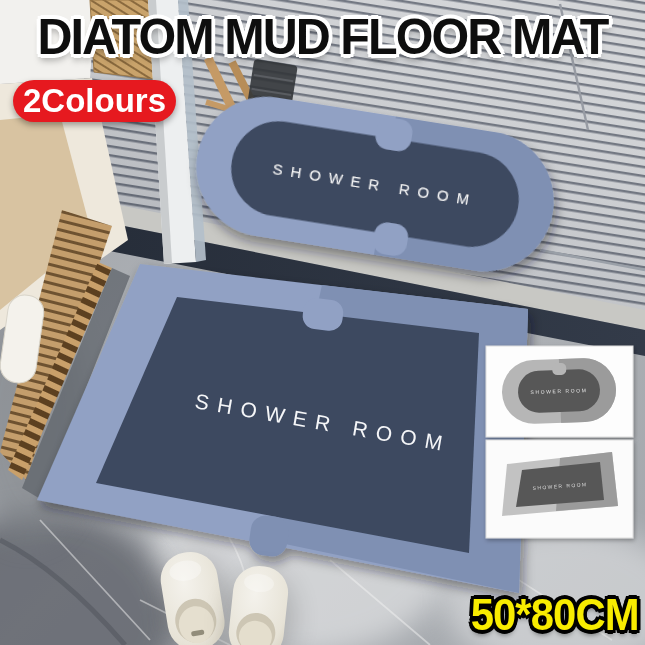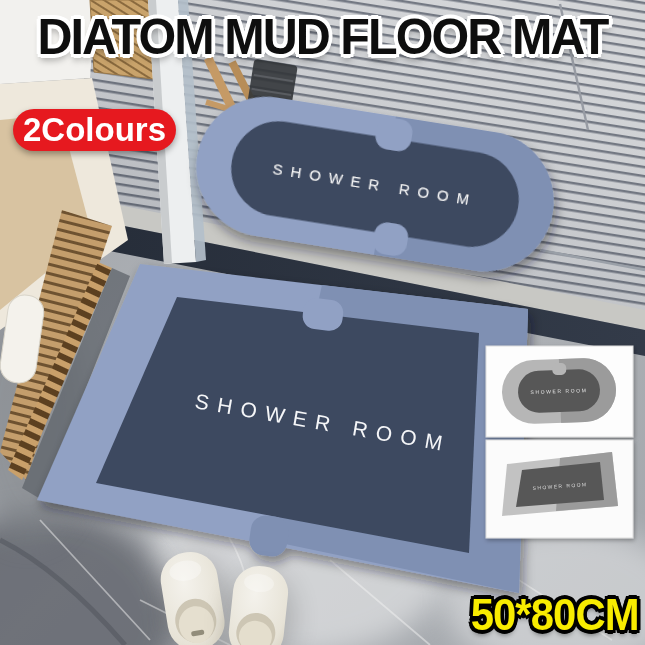--- a/index.html
+++ b/index.html
@@ -8,21 +8,21 @@
   .scene{position:absolute;inset:0;display:block;}
   .overlay{position:absolute;left:0;right:0;pointer-events:none;}
   .title{top:8px;text-align:center;white-space:nowrap;
          font-size:50px;font-weight:bold;letter-spacing:-2px;
          transform:scaleX(.97);transform-origin:center top;
          text-shadow:-3px -3px 0 #fff,3px -3px 0 #fff,-3px 3px 0 #fff,3px 3px 0 #fff,
                      -4px 0 0 #fff,4px 0 0 #fff,0 -4px 0 #fff,0 4px 0 #fff,
                      0 6px 8px rgba(0,0,0,.35);}
   .badge{position:absolute;left:13px;top:80px;width:163px;height:42px;
          border-radius:21px;display:flex;align-items:center;justify-content:center;
-         font-size:33px;font-weight:bold;box-shadow:0 3px 6px rgba(0,0,0,.35);margin-top:29px;}
+         font-size:33px;font-weight:bold;box-shadow:0 3px 6px rgba(0,0,0,.35);}
   .size-label{position:absolute;right:6px;bottom:4px;
          font-size:45px;font-weight:bold;letter-spacing:-1px;white-space:nowrap;
          transform:scaleX(.93);transform-origin:right bottom;
          text-shadow:-3px -3px 0 #000,3px -3px 0 #000,-3px 3px 0 #000,3px 3px 0 #000,
                      -4px 0 0 #000,4px 0 0 #000,0 -4px 0 #000,0 4px 0 #000,
                      0 5px 6px rgba(0,0,0,.45);}
 </style>
 </head>
 <body>
 

